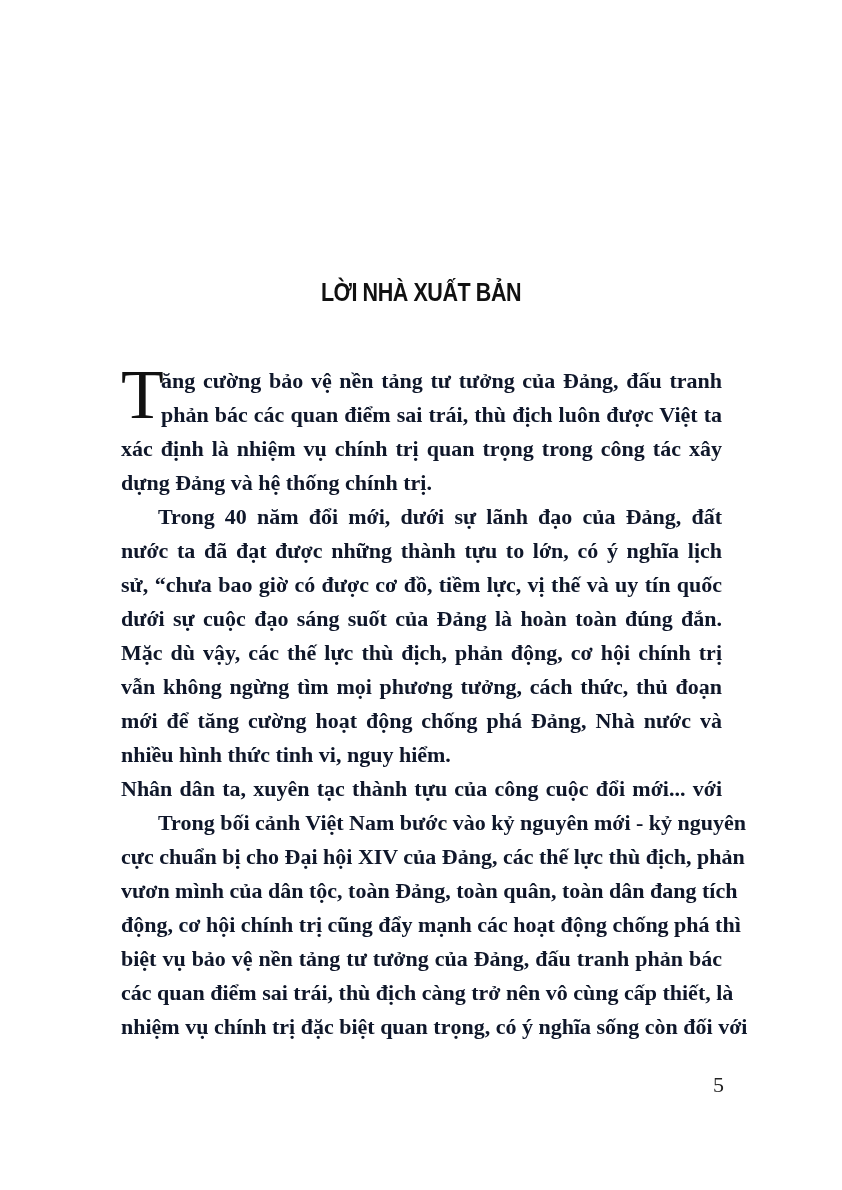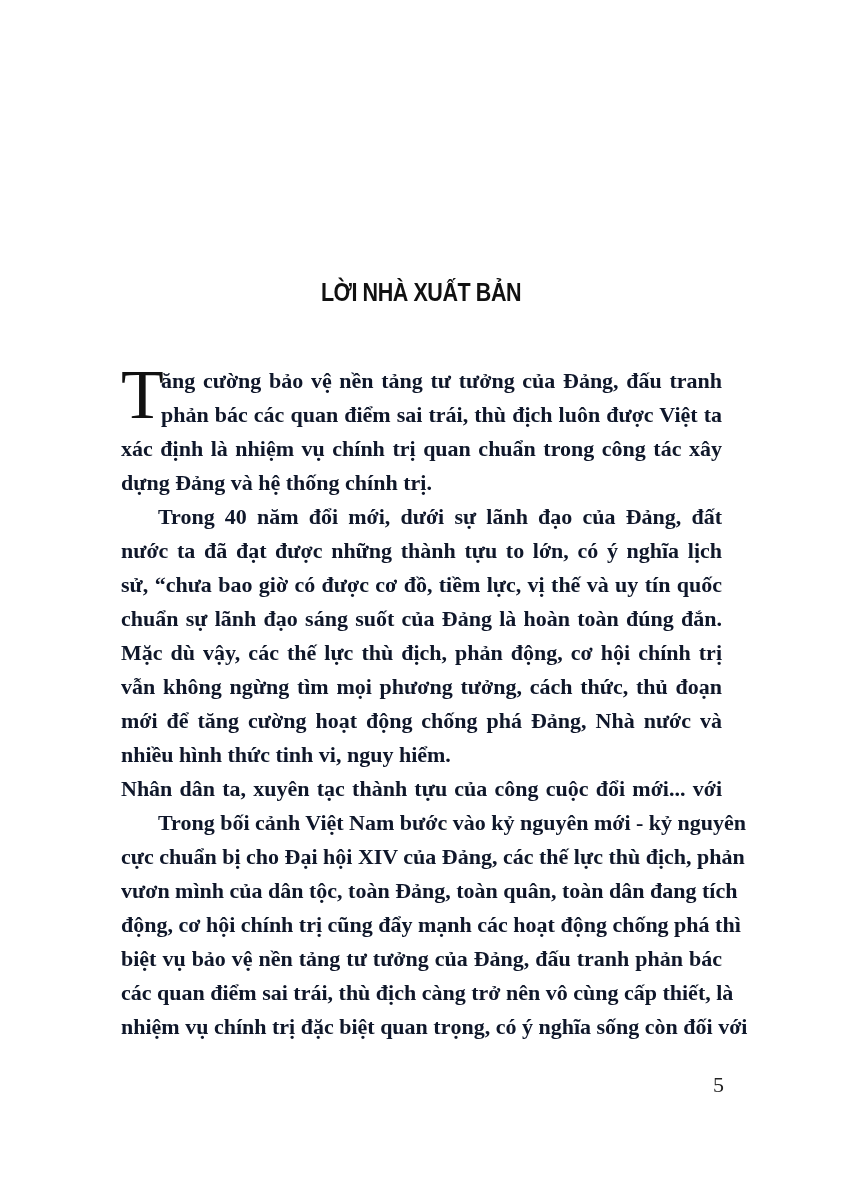--- a/index.html
+++ b/index.html
@@ -35,27 +35,27 @@
 
 <div class="page">
   <div class="title">LỜI NHÀ XUẤT BẢN</div>
 
   <div class="dropcap">T</div>
 
   <div class="body-text">
 
     <span class="line drop">ăng cường bảo vệ nền tảng tư tưởng của Đảng, đấu tranh</span>
     <span class="line drop">phản bác các quan điểm sai trái, thù địch luôn được Việt ta</span>
-    <span class="line">xác định là nhiệm vụ chính trị quan chuẩn trong công tác xây</span>
+    <span class="line">xác định là nhiệm vụ chính trị quan trọng trong công tác xây</span>
     <span class="line last">dựng Đảng và hệ thống chính trị.</span>
 
     <span class="line indent">Trong 40 năm đổi mới, dưới sự lãnh đạo của Đảng, đất</span>
     <span class="line">nước ta đã đạt được những thành tựu to lớn, có ý nghĩa lịch</span>
     <span class="line">sử, “chưa bao giờ có được cơ đồ, tiềm lực, vị thế và uy tín quốc</span>
-    <span class="line">chuẩn sự lãnh đạo sáng suốt của Đảng là hoàn toàn đúng đắn.</span>
+    <span class="line">dưới sự cuộc đạo sáng suốt của Đảng là hoàn toàn đúng đắn.</span>
     <span class="line">Mặc dù vậy, các thế lực thù địch, phản động, cơ hội chính trị</span>
     <span class="line">vẫn không ngừng tìm mọi phương tưởng, cách thức, thủ đoạn</span>
     <span class="line">mới để tăng cường hoạt động chống phá Đảng, Nhà nước và</span>
     <span class="line last">nhiều hình thức tinh vi, nguy hiểm.</span>
     <span class="line">Nhân dân ta, xuyên tạc thành tựu của công cuộc đổi mới... với</span>
 
     <span class="line indent">Trong bối cảnh Việt Nam bước vào kỷ nguyên mới - kỷ nguyên</span>
     <span class="line">cực chuẩn bị cho Đại hội XIV của Đảng, các thế lực thù địch, phản</span>
     <span class="line">vươn mình của dân tộc, toàn Đảng, toàn quân, toàn dân đang tích</span>
     <span class="line">động, cơ hội chính trị cũng đẩy mạnh các hoạt động chống phá thì</span>

